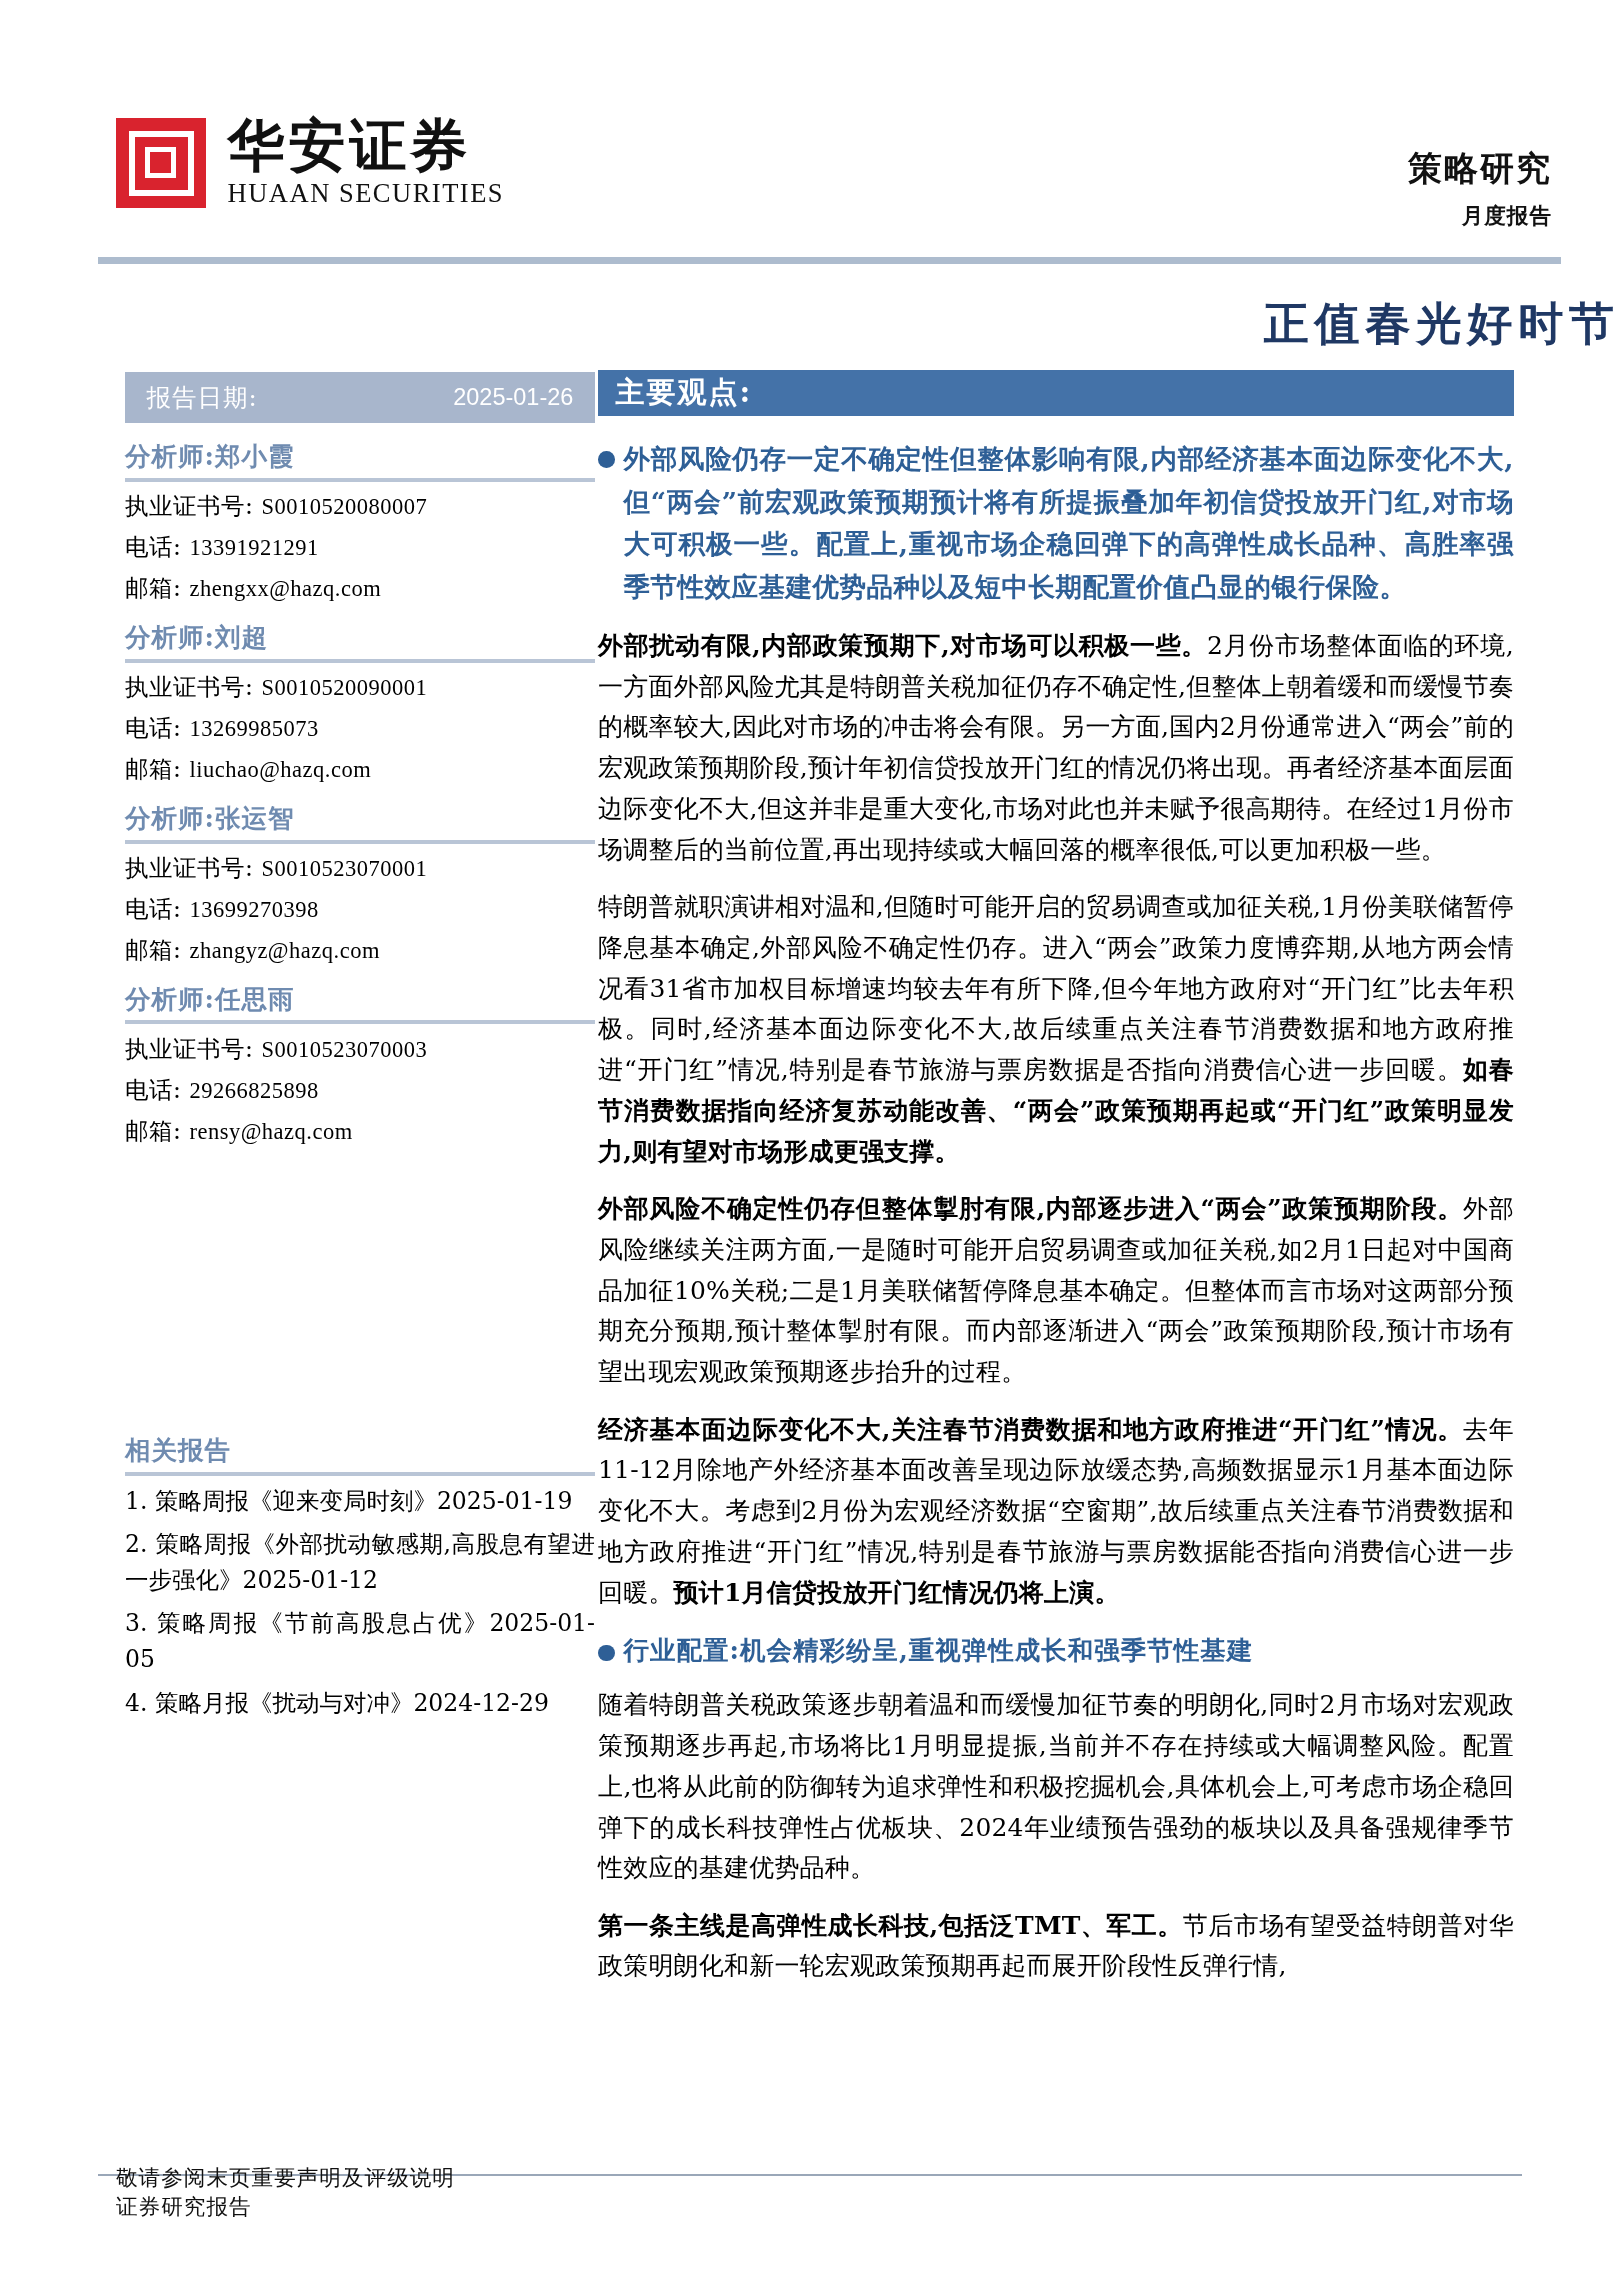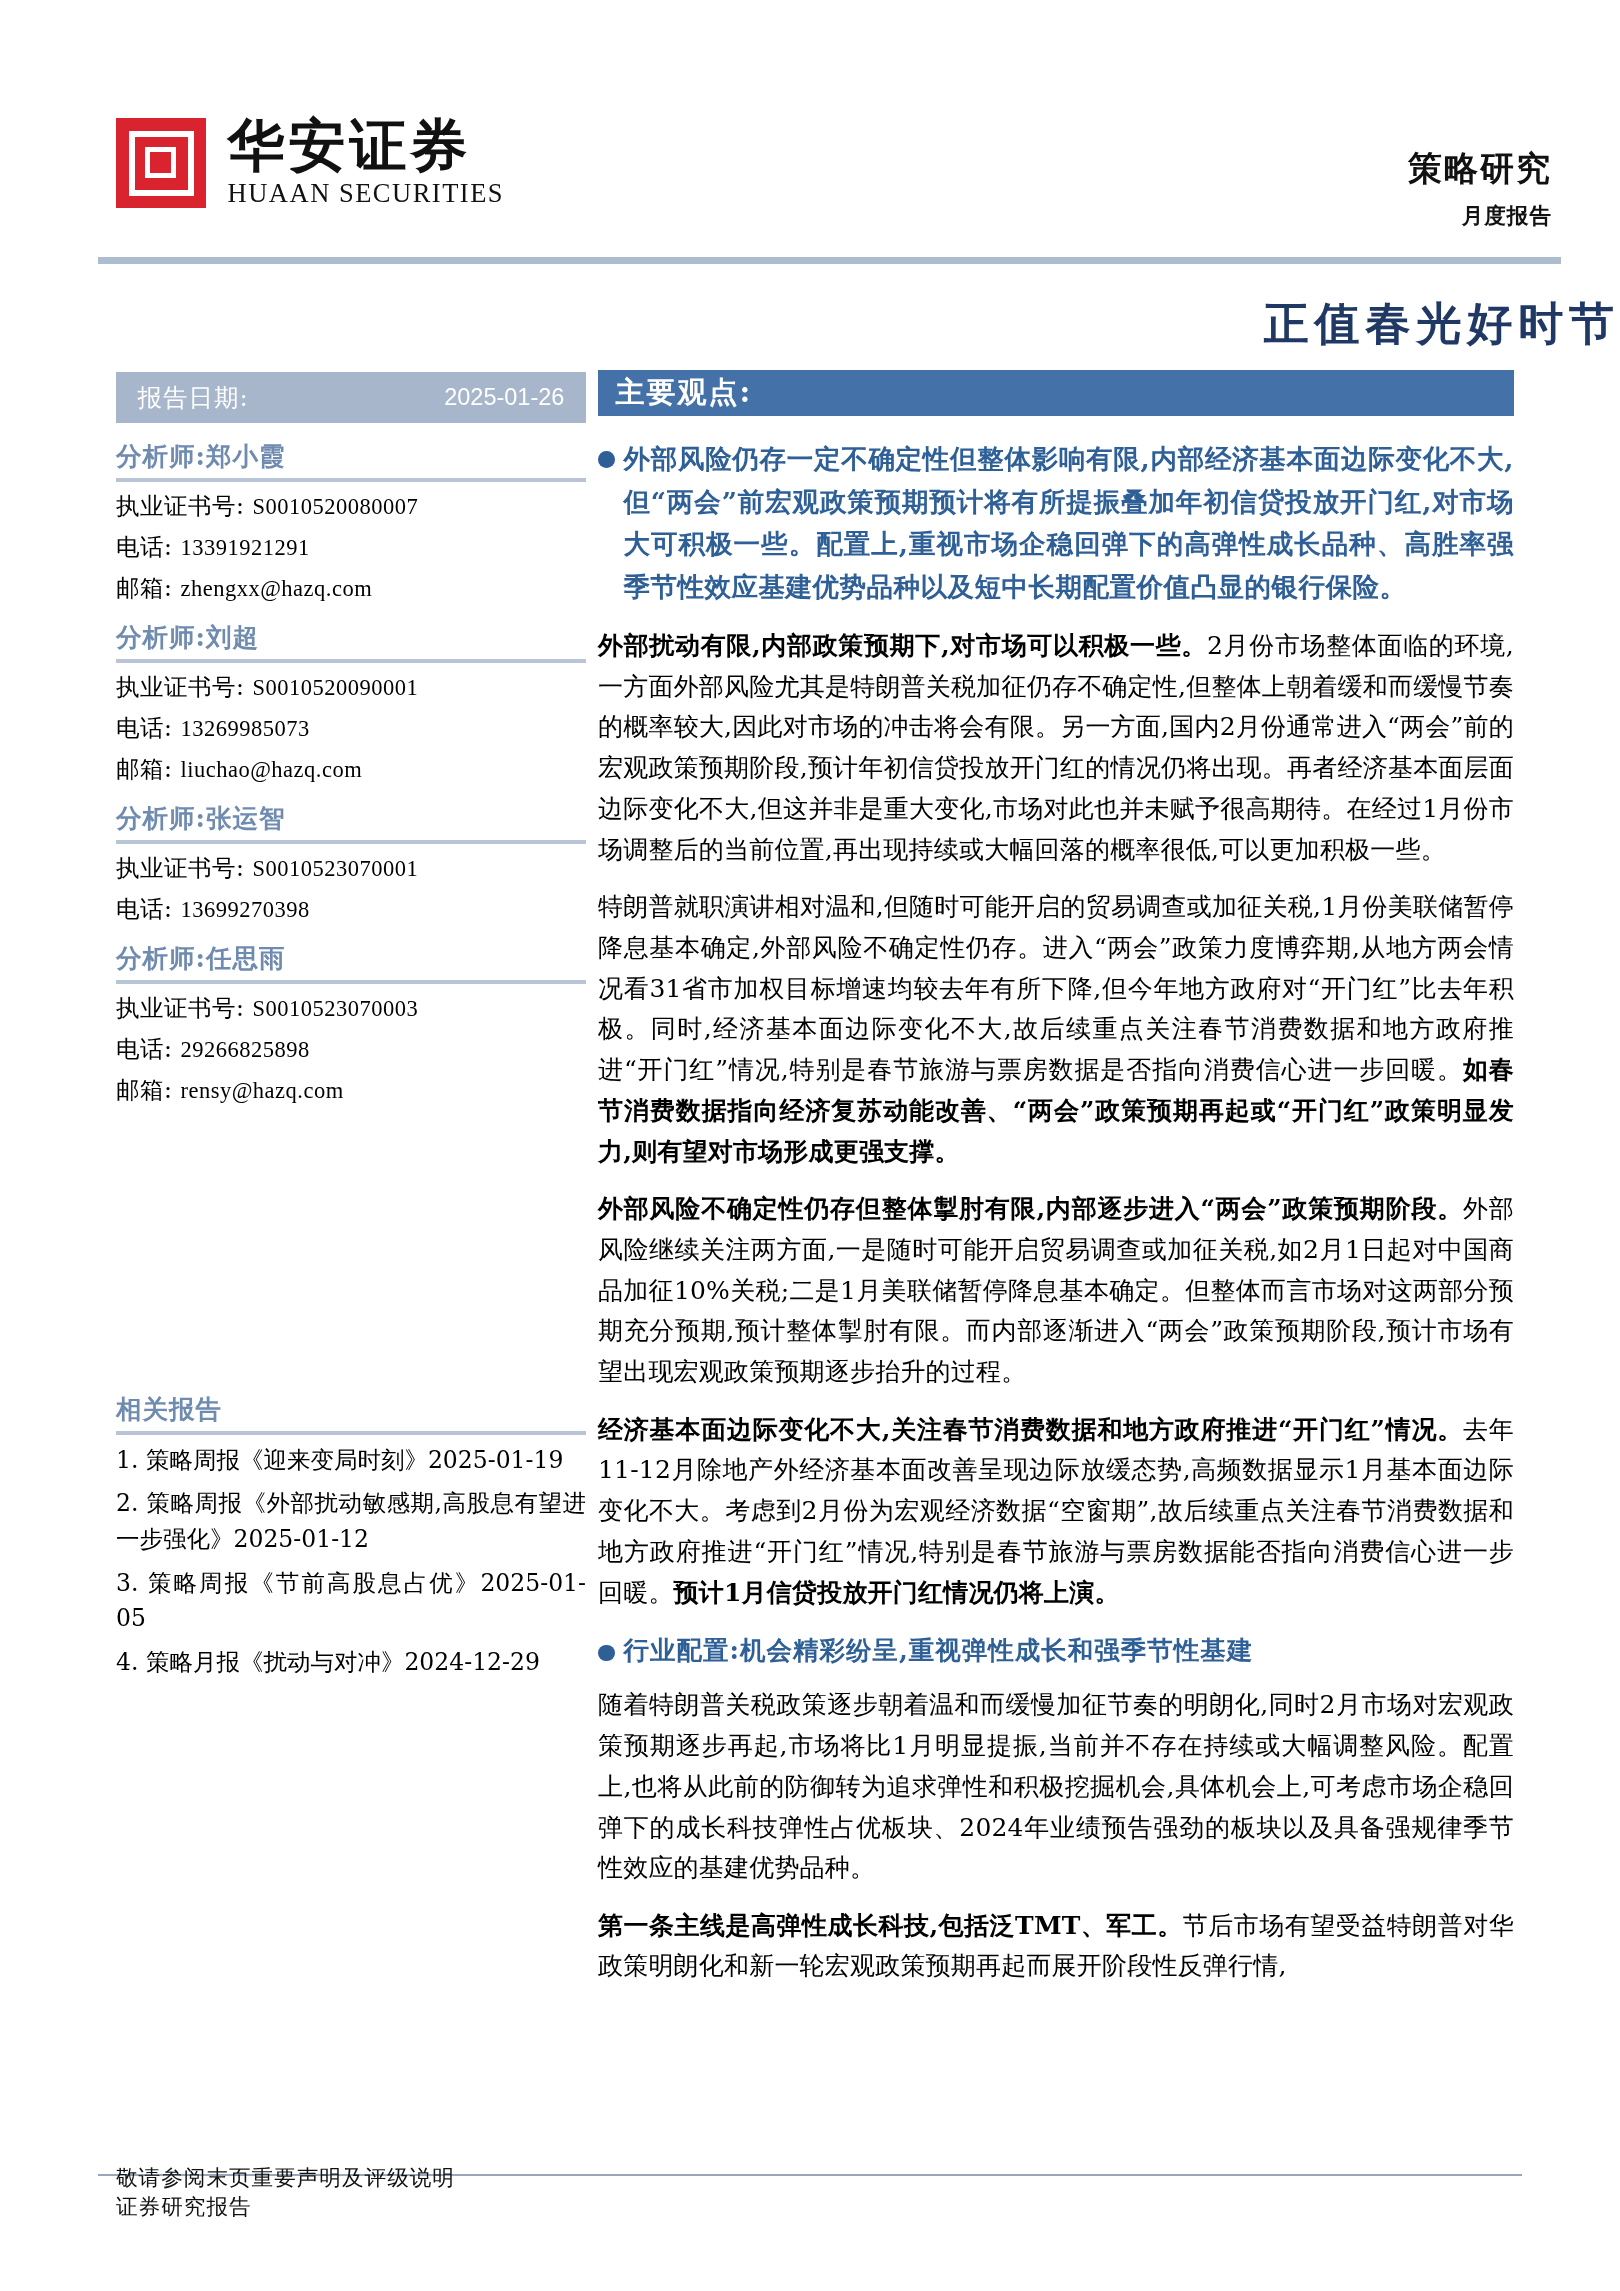--- a/index.html
+++ b/index.html
@@ -120,21 +120,21 @@
     font-family: "DejaVu Serif", serif;
     font-size: 45px;
     font-weight: 700;
     letter-spacing: 5.9px;
     color: #1f3864;
   }
 
   
   .sidebar {
     position: absolute;
-    left: 116px;
+    left: 125px;
     top: 372px;
     width: 470px;
   }
   .main {
     position: absolute;
     left: 598px;
     top: 370px;
     width: 916px;
   }
 
@@ -337,20 +337,21 @@
       <div class="analyst-name">分析师:刘超</div>
       <div class="analyst-line"><span>执业证书号:</span> <span class="mono">S0010520090001</span></div>
       <div class="analyst-line"><span>电话:</span> <span class="mono">13269985073</span></div>
       <div class="analyst-line"><span>邮箱:</span> <span class="mono">liuchao@hazq.com</span></div>
     </div>
 
     <div class="analyst">
       <div class="analyst-name">分析师:张运智</div>
       <div class="analyst-line"><span>执业证书号:</span> <span class="mono">S0010523070001</span></div>
       <div class="analyst-line"><span>电话:</span> <span class="mono">13699270398</span></div>
+      <div class="analyst-line"><span>邮箱:</span> <span class="mono">zhangyz@hazq.com</span></div>
     </div>
 
     <div class="analyst">
       <div class="analyst-name">分析师:任思雨</div>
       <div class="analyst-line"><span>执业证书号:</span> <span class="mono">S0010523070003</span></div>
       <div class="analyst-line"><span>电话:</span> <span class="mono">29266825898</span></div>
       <div class="analyst-line"><span>邮箱:</span> <span class="mono">rensy@hazq.com</span></div>
     </div>
 
     <div class="related">

